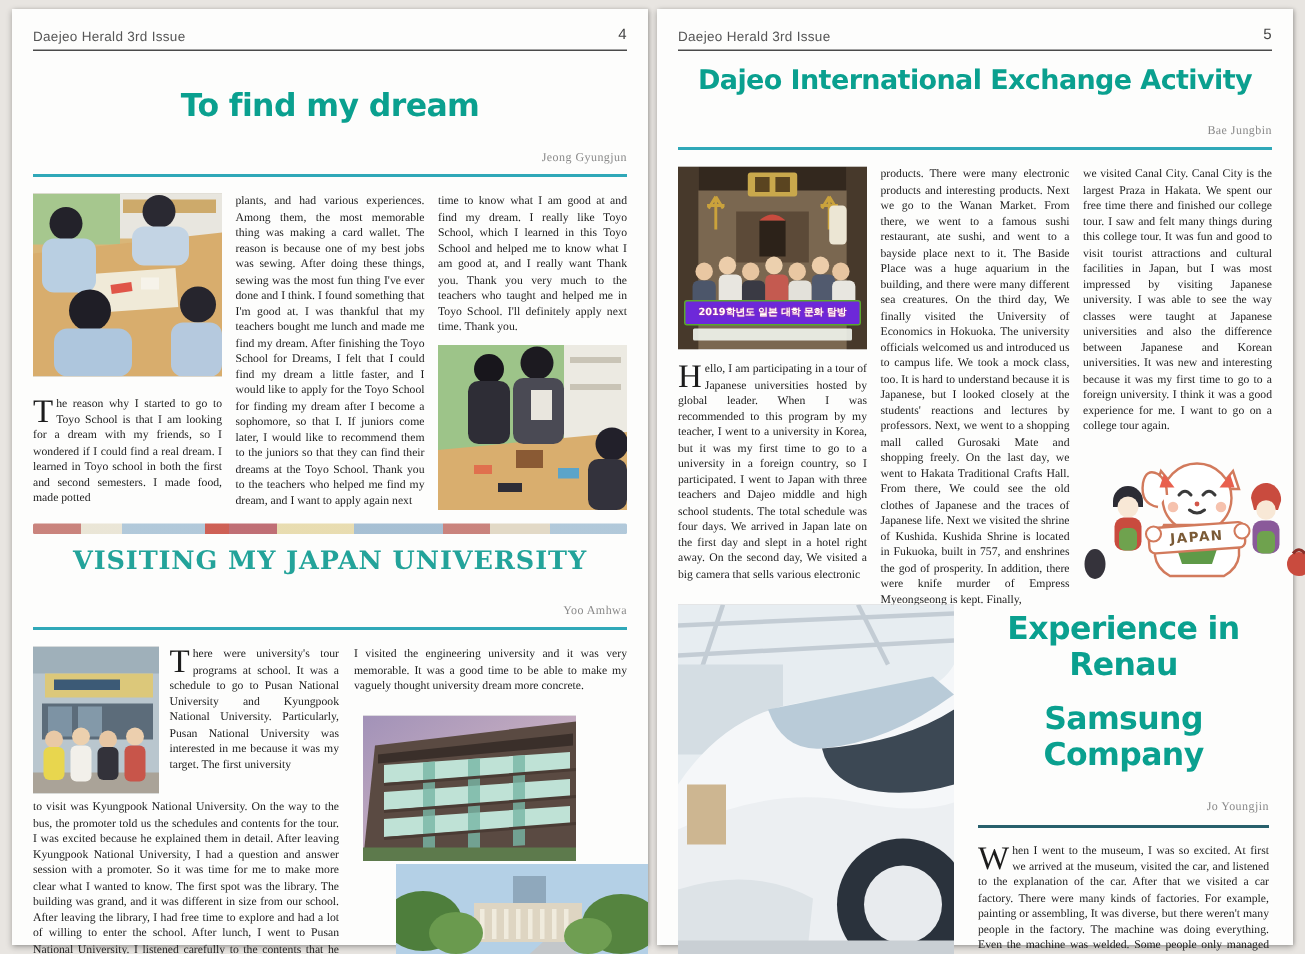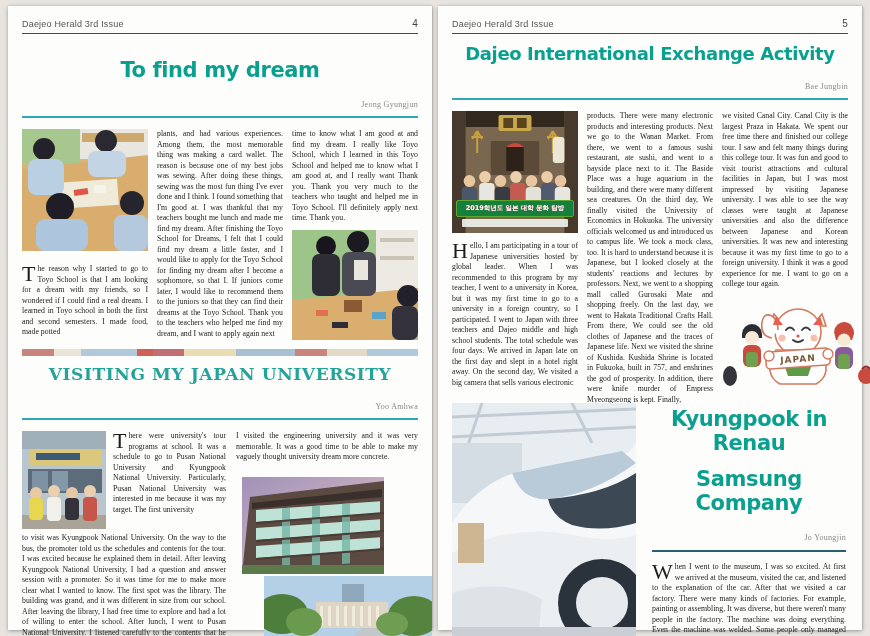--- a/index.html
+++ b/index.html
@@ -75,21 +75,21 @@
   .photo-stack{position:relative;height:178px;margin-top:14px;}
   .photo-stack .ph-a{position:absolute;left:6px;top:0;width:142px;height:97px;}
   .photo-stack .ph-b{position:absolute;left:28px;top:99px;width:168px;height:77px;}
 
   
   .rp-bottom{display:flex;gap:10px;margin-top:4px;}
   .renau{flex:1;min-width:0;padding:2px 2px 0 6px;}
 
   .banner-overlay{
     position:absolute;left:4px;right:4px;bottom:16px;height:15px;
-    background:#15803d;border:1px solid #5aa82e;border-radius:2px;
+    background:#6d28d9;border:1px solid #5aa82e;border-radius:2px;
     display:flex;align-items:center;justify-content:center;
     font-size:6.5px;font-weight:700;color:#fff;
     font-family:"DejaVu Sans", sans-serif;white-space:nowrap;overflow:hidden;
     text-shadow:0 0 1px #e8546a;
   }
   .banner-sub{
     position:absolute;left:10px;right:10px;bottom:6px;height:8px;
     background:#f2f6ee;border-radius:1px;opacity:.9;
   }
   .japan-overlay{
@@ -387,20 +387,20 @@
         <path d="M96 96 Q150 92 184 70 L184 120 Q150 130 120 122 Q100 114 96 96 Z" fill="#3c4854"></path>
         <path d="M0 150 Q60 120 120 132 Q160 140 184 132 L184 234 L0 234 Z" fill="#eceff2"></path>
         <circle cx="150" cy="200" r="44" fill="#2a323c"></circle>
         <circle cx="150" cy="200" r="26" fill="#e8ebee"></circle>
         <path d="M0 190 q50 -16 90 6 l-4 38 H0 Z" fill="#dde3e7"></path>
         <rect x="0" y="224" width="184" height="10" fill="#c9cfd4"></rect>
         <rect x="6" y="120" width="26" height="40" fill="#cdb691"></rect>
       </svg>
     </div>
     <div class="renau">
-      <div class="art-title" style="font-size:21px;line-height:24px;margin-top:2px;">Kyungpook in Renau</div>
+      <div class="art-title" style="font-size:21px;line-height:24px;margin-top:2px;">Experience in Renau</div>
       <div class="art-title" style="font-size:21px;line-height:24px;margin-top:12px;">Samsung Company</div>
       <div class="author">Jo Youngjin</div>
       <hr class="rule-dark">
       <p class="body drop" style="margin-top:10px;">When I went to the museum, I was so excited. At first we arrived at the museum, visited the car, and listened to the explanation of the car. After that we visited a car factory. There were many kinds of factories. For example, painting or assembling, It was diverse, but there weren't many people in the factory. The machine was doing everything. Even the machine was welded. Some people only managed the machine. Although It's good to work for people,, I'm worried that I'm looking for a lot of jobs. What if all the people are gone and the machine works, can the people earn money?  It is not good to see the jobs disappearing but is it possible to make many jobs? I think that only the job which manages machines would be available. Unmanned truck moves materials and there would be just few places for people on the job. Now it is good timing that we prepare something and learn more in future.</p>
     </div>
   </div>
 </div>
 
 </body></html>

